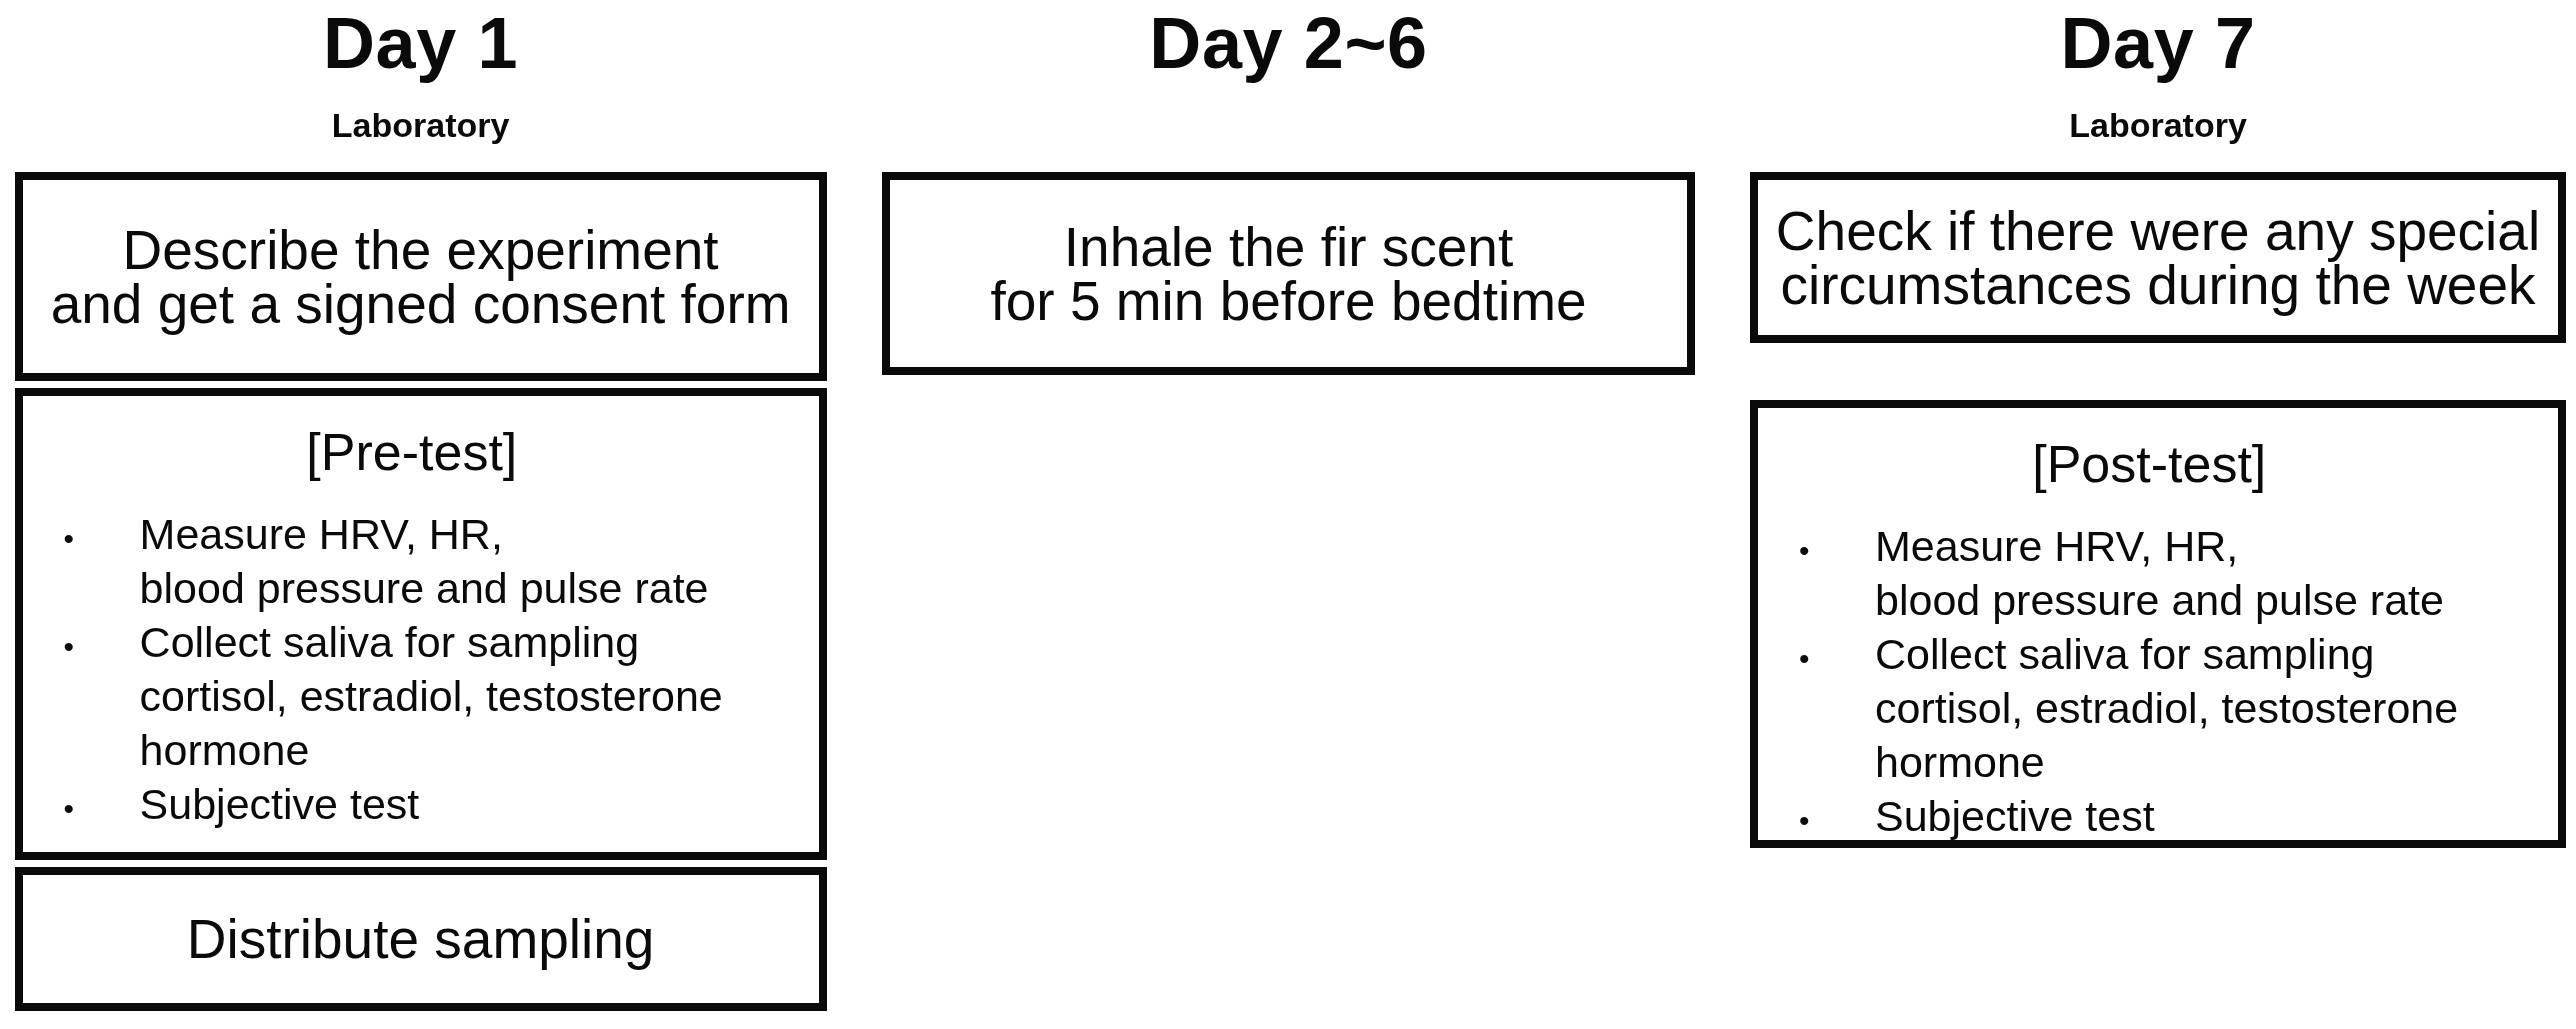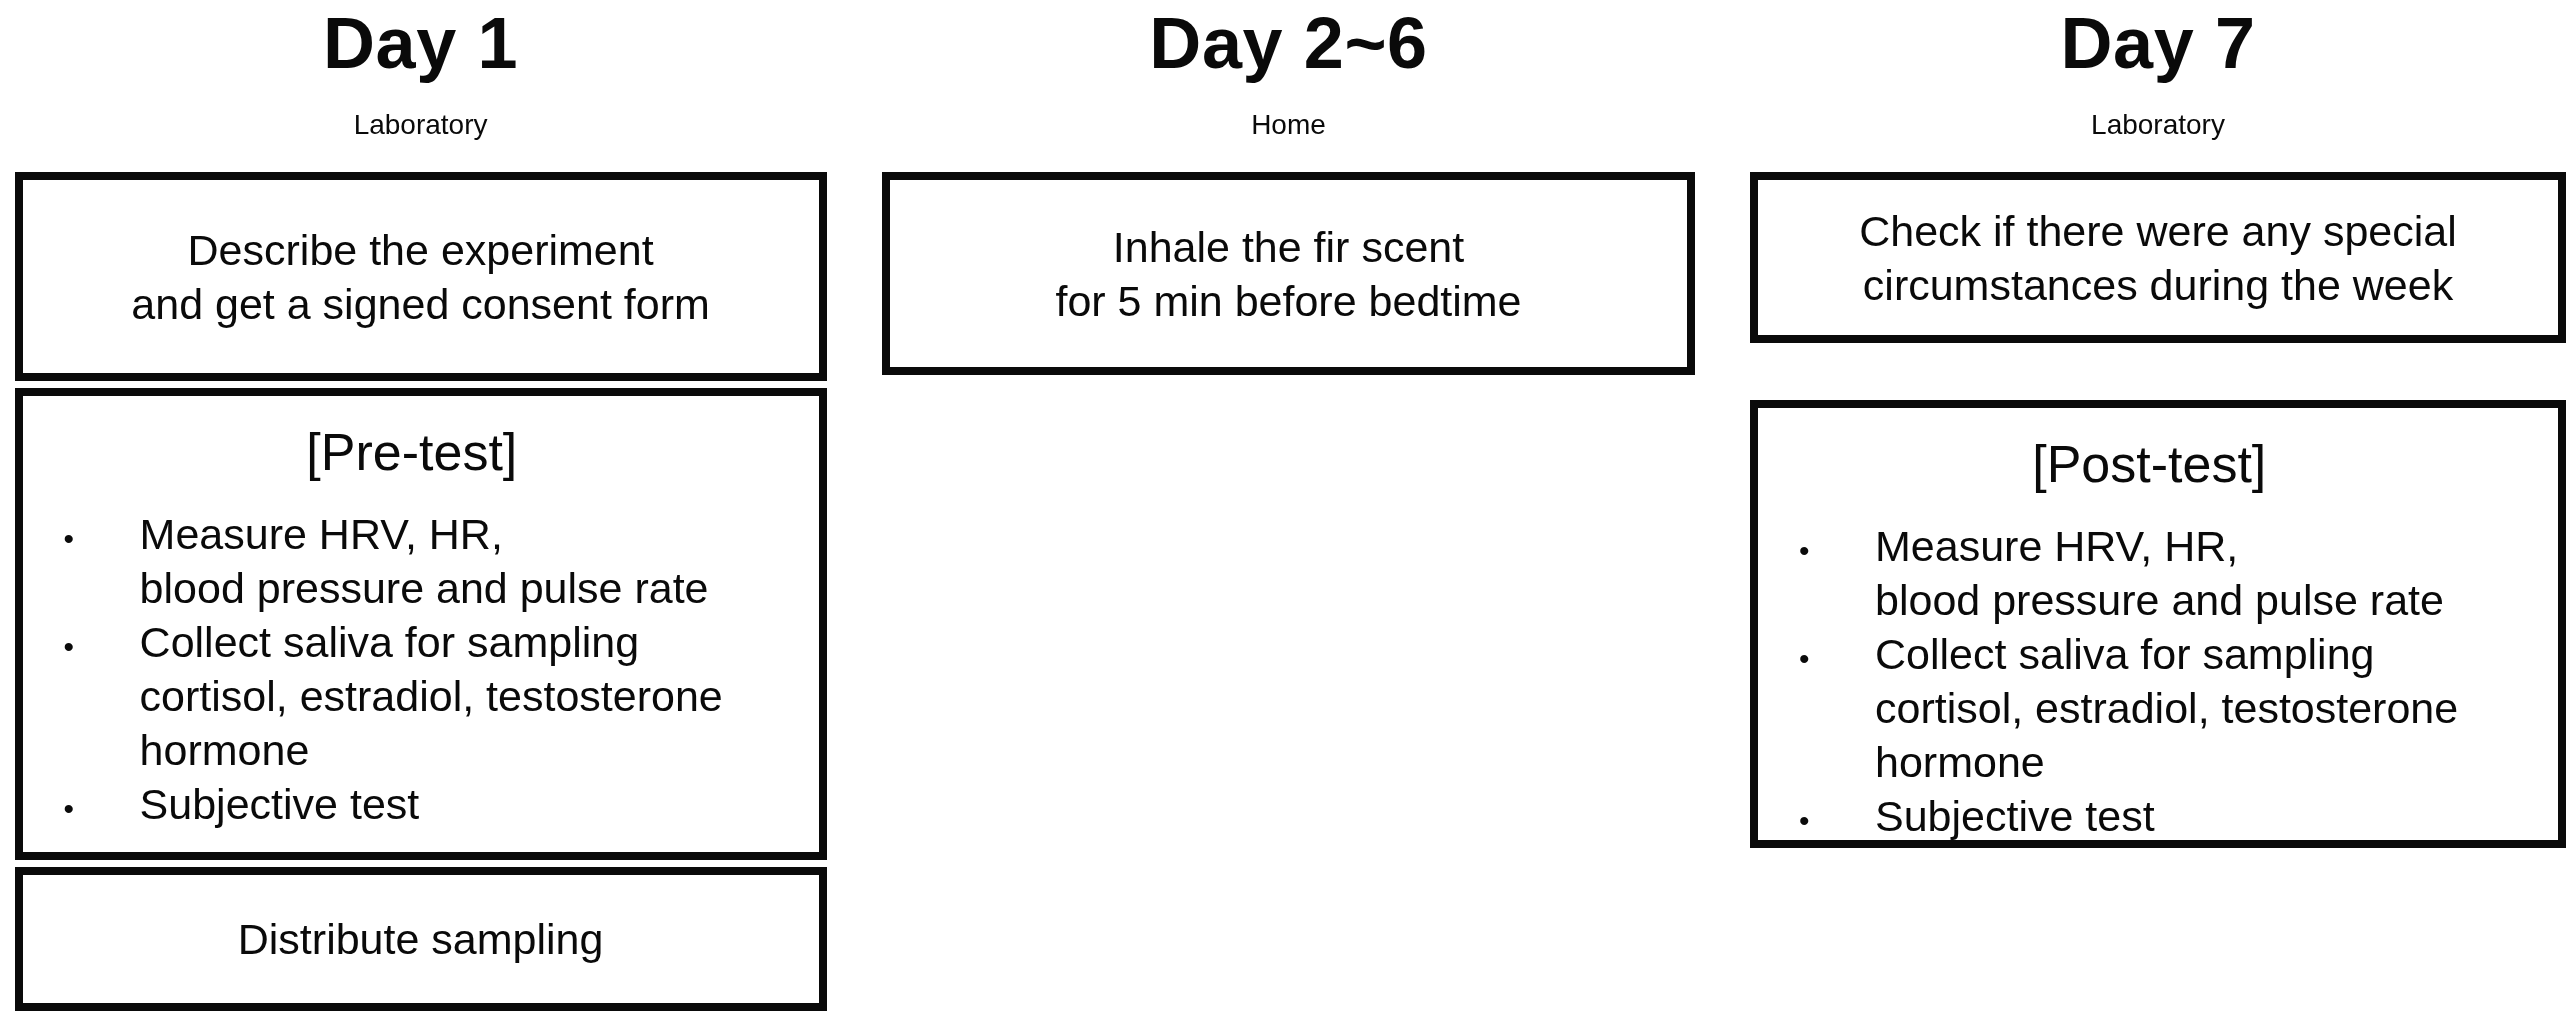--- a/index.html
+++ b/index.html
@@ -24,38 +24,38 @@
     position: absolute;
     text-align: center;
   }
   .col-title {
     font-size: 72px;
     font-weight: 700;
     line-height: 65px;
     letter-spacing: 0.6px;
   }
   .col-location {
-    font-size: 28px;
-    font-weight: 400;
+    font-size: 34px;
+    font-weight: 700;
     line-height: 50px;
     margin-top: 24.5px;
   }
   .box {
     position: absolute;
     border: 8.8px solid #0a0a0a;
     background: #ffffff;
     box-sizing: border-box;
   }
   .center-box {
     display: flex;
     align-items: center;
     justify-content: center;
   }
   .box-text {
-    font-size: 43px;
+    font-size: 55px;
     line-height: 54px;
     text-align: center;
     white-space: pre-line;
   }
   .list-box {
     padding: 29px 17.5px 0 0;
   }
   .list-heading {
     font-size: 52px;
     line-height: 54px;
@@ -101,21 +101,20 @@
 
 <div class="diagram">
 
   <div class="col-header hdr-1">
     <div class="col-title">Day 1</div>
     <div class="col-location">Laboratory</div>
   </div>
 
   <div class="col-header hdr-2">
     <div class="col-title">Day 2~6</div>
-    <div class="col-location">Home</div>
   </div>
 
   <div class="col-header hdr-3">
     <div class="col-title">Day 7</div>
     <div class="col-location">Laboratory</div>
   </div>
 
   <div class="box center-box c1b1">
     <div class="box-text">Describe the experiment
 and get a signed consent form</div>

